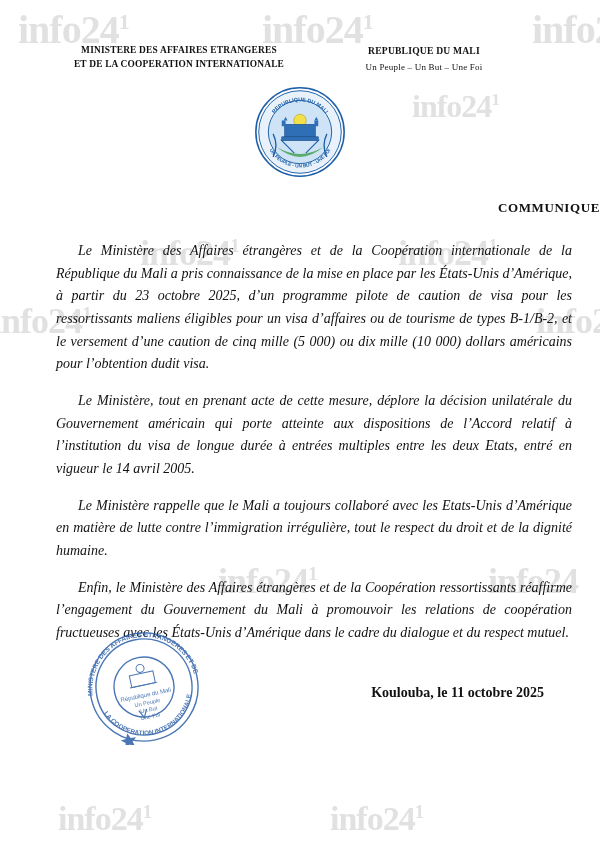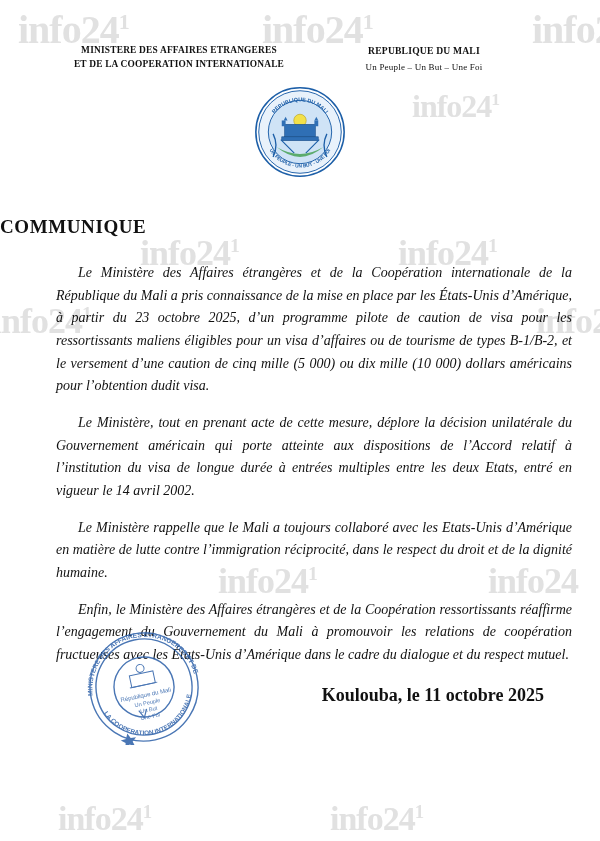--- a/index.html
+++ b/index.html
@@ -85,25 +85,25 @@
   }
   .emblem {
     position: relative;
     width: 96px;
     height: 96px;
   }
   .emblem svg { display: block; }
 
   
   .doc-title {
-    text-align: left;
-    font-weight: 700;
-    font-size: 19px;
+    text-align: right;
+    font-weight: 700;
+    font-size: 13px;
     letter-spacing: .6px;
-    margin-top: 36px;
+    margin-top: 20px;
   }
 
   
   .body-text {
     margin: 24px 28px 0 56px;
     font-size: 14px;
     line-height: 1.62;
     text-align: justify;
     font-style: italic;
   }
@@ -119,21 +119,21 @@
     left: 0;
     right: 0;
     bottom: 96px;
     height: 120px;
   }
   .place-date {
     position: absolute;
     right: 56px;
     top: 60px;
     font-weight: 700;
-    font-size: 18px;
+    font-size: 14px;
   }
   .stamp {
     position: absolute;
     left: 74px;
     top: 0;
     width: 140px;
     height: 120px;
   }
   .stamp svg { display: block; }
 </style>
@@ -200,22 +200,22 @@
           <textPath href="#arcBot" startOffset="50%" text-anchor="middle">UN PEUPLE - UN BUT - UNE FOI</textPath>
         </text>
       </svg>
     </div>
   </div>
 
   <div class="doc-title">COMMUNIQUE</div>
 
   <div class="body-text">
     <p>Le Ministère des Affaires étrangères et de la Coopération internationale de la République du Mali a pris connaissance de la mise en place par les États-Unis d’Amérique, à partir du 23 octobre 2025, d’un programme pilote de caution de visa pour les ressortissants maliens éligibles pour un visa d’affaires ou de tourisme de types B-1/B-2, et le versement d’une caution de cinq mille (5 000) ou dix mille (10 000) dollars américains pour l’obtention dudit visa.</p>
-    <p>Le Ministère, tout en prenant acte de cette mesure, déplore la décision unilatérale du Gouvernement américain qui porte atteinte aux dispositions de l’Accord relatif à l’institution du visa de longue durée à entrées multiples entre les deux Etats, entré en vigueur le 14 avril 2002.</p>
-    <p>Le Ministère rappelle que le Mali a toujours collaboré avec les Etats-Unis d’Amérique en matière de lutte contre l’immigration réciprocité, dans le respect du droit et de la dignité humaine.</p>
+    <p>Le Ministère, tout en prenant acte de cette mesure, déplore la décision unilatérale du Gouvernement américain qui porte atteinte aux dispositions de l’Accord relatif à l’institution du visa de longue durée à entrées multiples entre les deux Etats, entré en vigueur le 14 avril 2005.</p>
+    <p>Le Ministère rappelle que le Mali a toujours collaboré avec les Etats-Unis d’Amérique en matière de lutte contre l’immigration irrégulière, tout le respect du droit et de la dignité humaine.</p>
     <p>Enfin, le Ministère des Affaires étrangères et de la Coopération ressortissants réaffirme l’engagement du Gouvernement du Mali à promouvoir les relations de coopération fructueuses avec les États-Unis d’Amérique dans le cadre du dialogue et du respect mutuel.</p>
   </div>
 
   <div class="footer">
 
     <div class="stamp">
       <svg viewBox="0 0 140 120" width="140" height="120" aria-hidden="true">
         <defs>
           <path id="stampTop" d="M 18,64 A 52,52 0 0 1 122,64" fill="none"></path>
           <path id="stampBot" d="M 22,62 A 48,48 0 0 0 118,62" fill="none"></path>

